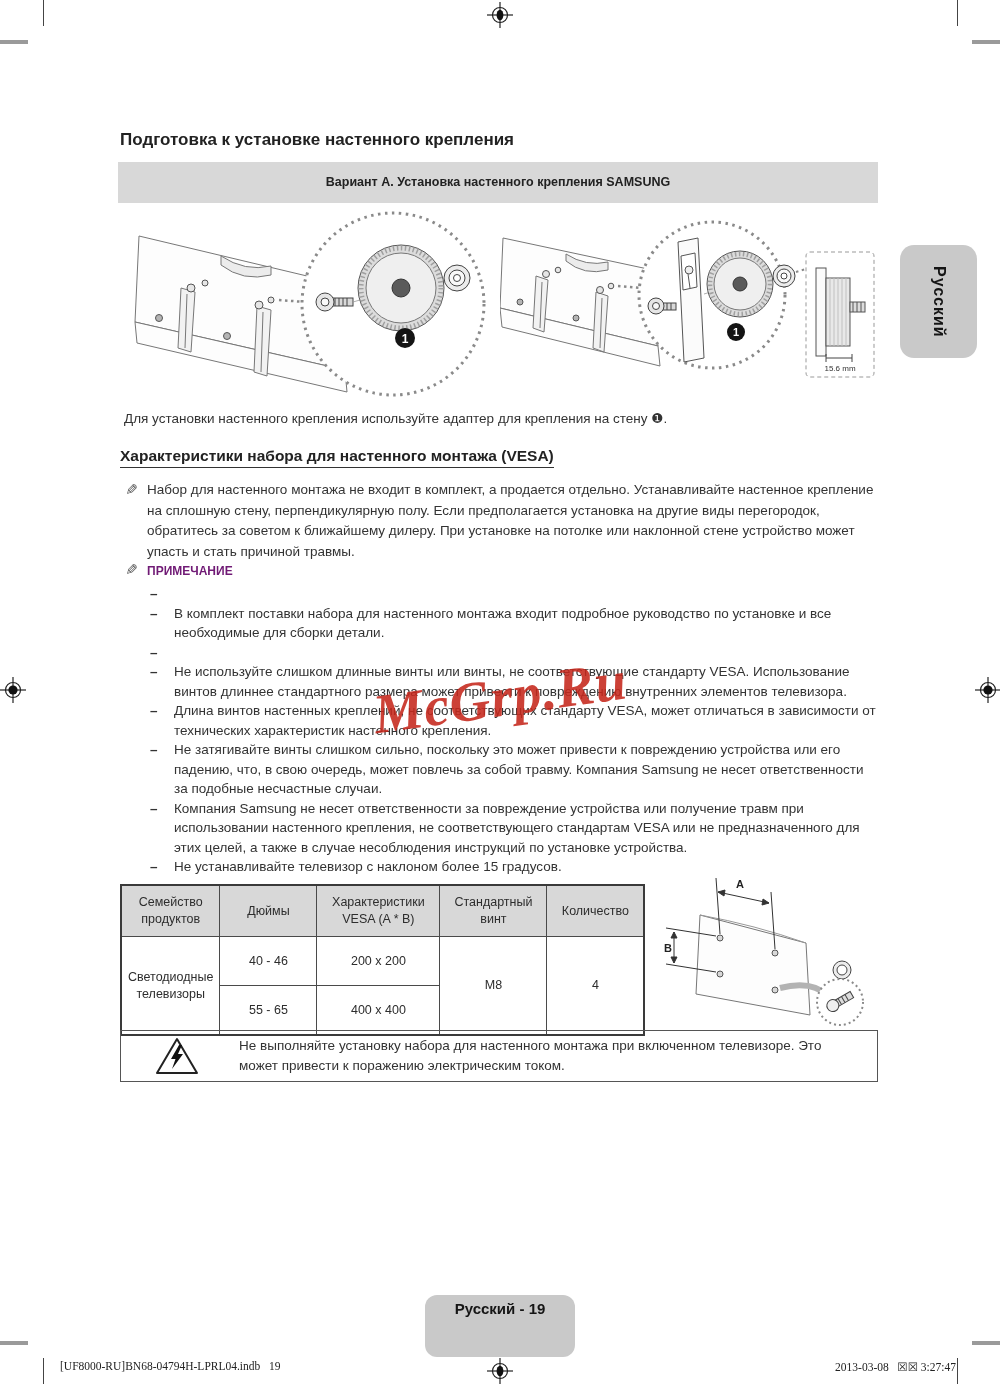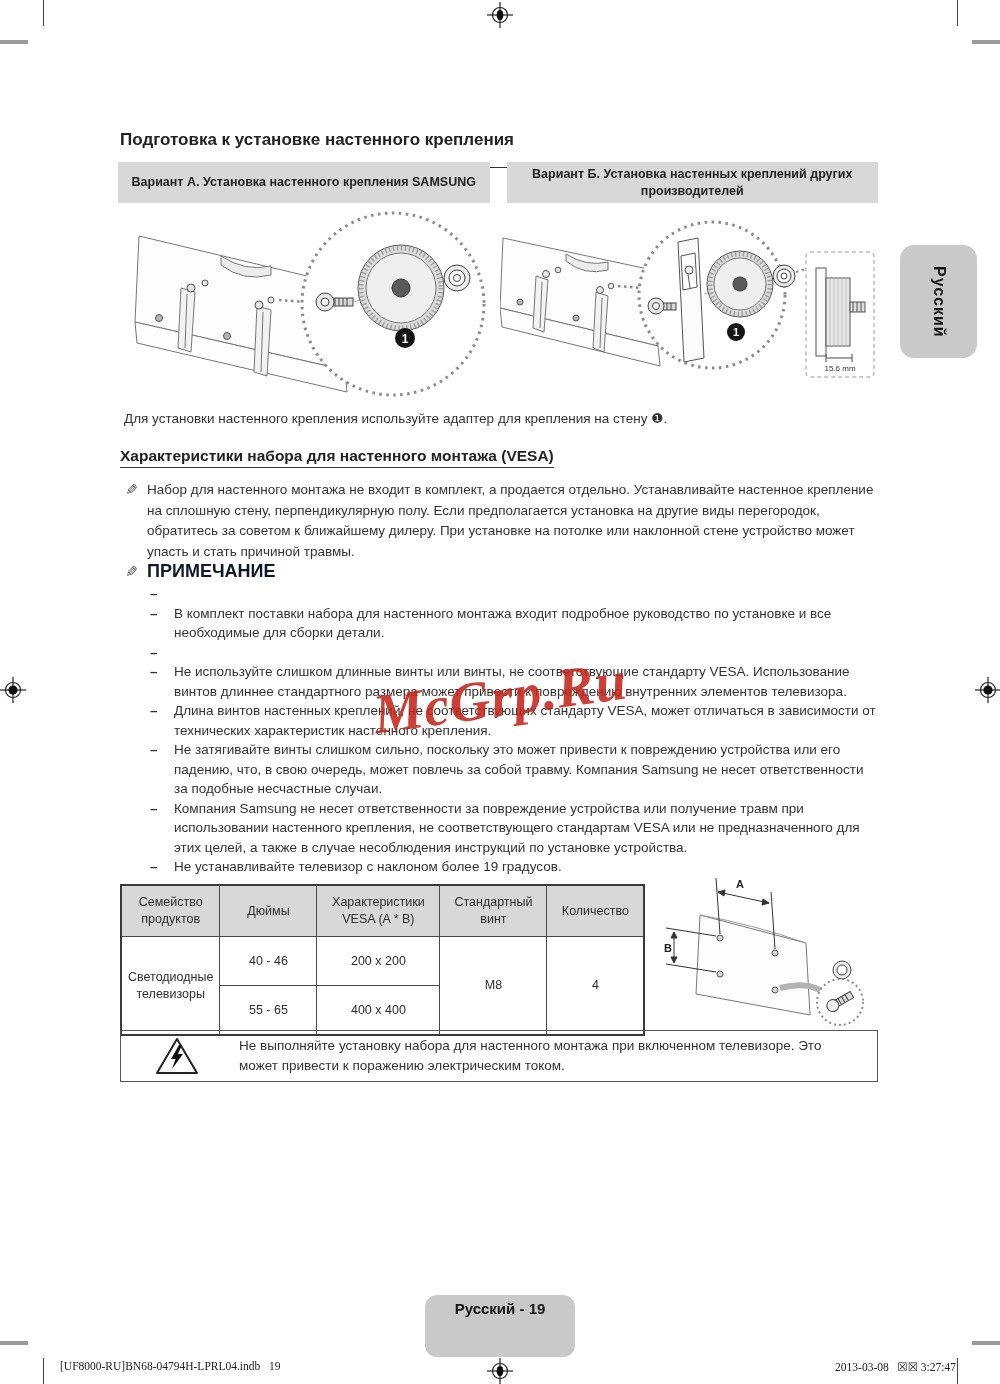--- a/index.html
+++ b/index.html
@@ -21,21 +21,21 @@
   .side-tab{position:absolute;left:900px;top:245px;width:77px;height:113px;background:#c9c9c9;
       border-radius:14px;display:flex;align-items:center;justify-content:center;}
   .side-tab span{writing-mode:vertical-rl;font-weight:bold;font-size:16px;color:#151515;letter-spacing:1px;}
   .caption{position:absolute;left:124px;top:410px;width:745px;font-size:13.5px;color:#333;}
   .h2{position:absolute;left:120px;top:447px;font-size:15.5px;font-weight:bold;color:#222;
       padding-bottom:2px;border-bottom:1.6px solid #333;}
   .note-block{position:absolute;left:120px;top:480px;width:758px;display:flex;gap:9px;
       font-size:13.5px;line-height:20.5px;color:#333;}
   .pencil{font-size:15px;color:#555;flex:0 0 18px;transform:scaleX(-1);}
   .note-label-row{position:absolute;left:120px;top:561px;display:flex;gap:9px;align-items:baseline;}
-  .note-label{font-size:18px;font-weight:bold;color:#0f172a;}
+  .note-label{font-size:12px;font-weight:bold;color:#701a75;}
   .notes{position:absolute;left:150px;top:584px;width:730px;font-size:13.5px;line-height:19.5px;color:#333;}
   .note-item{display:flex;}
   .note-item .dash{flex:0 0 24px;font-weight:bold;}
   
   table.vesa{position:absolute;left:120px;top:884px;border-collapse:collapse;font-size:12.5px;color:#2d2d2d;
       border:2px solid #3a3a3a;}
   table.vesa th,table.vesa td{border:1px solid #4a4a4a;text-align:center;vertical-align:middle;
       font-weight:normal;padding:4px 6px;line-height:1.35;}
   table.vesa th{background:#d8d8d8;height:42px;}
   .c1{width:78px}.c2{width:84px}.c3{width:110px}.c4{width:94px}.c5{width:84px}
@@ -94,21 +94,20 @@
   <svg class="regmark" style="left:487px;top:1358px;" viewBox="0 0 26 26">
     <line x1="13" y1="0" x2="13" y2="26" stroke="#222" stroke-width="1.2"></line>
     <line x1="0" y1="13" x2="26" y2="13" stroke="#222" stroke-width="1.2"></line>
     <circle cx="13" cy="13" r="7.5" fill="none" stroke="#222" stroke-width="1.2"></circle>
     <ellipse cx="13" cy="13" rx="3.4" ry="5.2" fill="#111"></ellipse>
   </svg>
 
   <div class="h1">Подготовка к установке настенного крепления</div>
   <div class="variant-row">
     <div class="variant-box">Вариант А. Установка настенного крепления SAMSUNG</div>
-    <div class="variant-box">Вариант Б. Установка настенных креплений других производителей</div>
   </div>
 
   <div class="side-tab">
     <span>Русский</span>
   </div>
 
   <svg class="abs" style="left:133px;top:210px;" width="367" height="192" viewBox="0 0 367 192">
     <g stroke="#777" stroke-width="1" fill="#fdfdfd">
       <polygon points="6,26 216,76 212,160 2,112"></polygon>
       <polygon points="2,112 212,160 214,182 4,133"></polygon>
@@ -255,21 +254,21 @@
     <div class="note-item">
         <span class="dash">–</span>
         <span>Не затягивайте винты слишком сильно, поскольку это может привести к повреждению устройства или его падению, что, в свою очередь, может повлечь за собой травму. Компания Samsung не несет ответственности за подобные несчастные случаи.</span>
       </div>
     <div class="note-item">
         <span class="dash">–</span>
         <span>Компания Samsung не несет ответственности за повреждение устройства или получение травм при использовании настенного крепления, не соответствующего стандартам VESA или не предназначенного для этих целей, а также в случае несоблюдения инструкций по установке устройства.</span>
       </div>
     <div class="note-item">
         <span class="dash">–</span>
-        <span>Не устанавливайте телевизор с наклоном более 19 градусов.</span>
+        <span>Не устанавливайте телевизор с наклоном более 15 градусов.</span>
       </div>
   </div>
 
   <table class="vesa">
     <tbody>
         <tr>
       <th class="c1">Семейство продуктов</th>
       <th class="c2">Дюймы</th>
       <th class="c3">Характеристики VESA (A * B)</th>
       <th class="c4">Стандартный винт</th>

